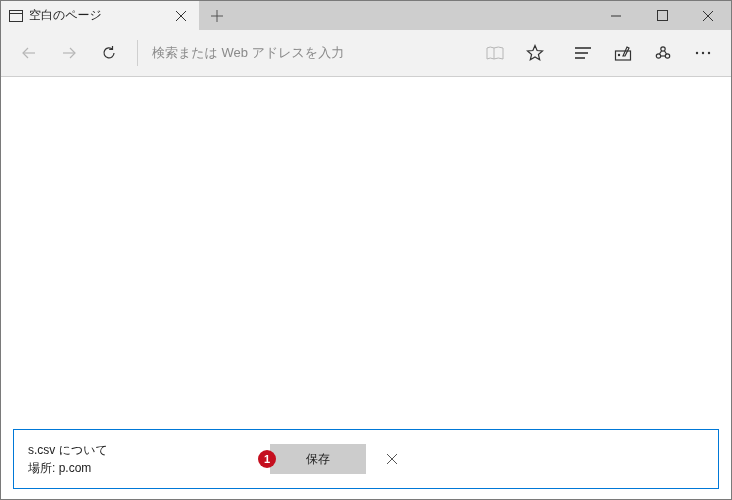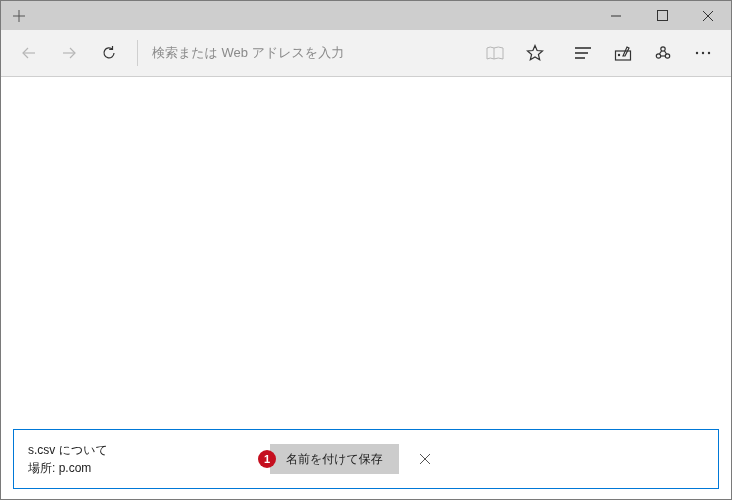--- a/index.html
+++ b/index.html
@@ -35,20 +35,35 @@
   .dlbtn.saveas { min-width: 128px; }
   .dlclose { width: 44px; height: 44px; display: flex; align-items: center; justify-content: center; color: #555; margin-left: 4px; }
   svg { display: block; }
 </style>
 </head>
 <body>
 
 <div class="window">
 
   <div class="titlebar">
+    <div class="tab">
+      <span class="tab-icon">
+        <svg width="14" height="12" viewBox="0 0 14 12" stroke="#333" stroke-width="1" fill="none">
+            <rect x="0.5" y="0.5" width="13" height="11"></rect>
+            <line x1="0.5" y1="3.5" x2="13.5" y2="3.5"></line>
+          </svg>
+      </span>
+      <span class="tab-title">空白のページ</span>
+      <span class="tab-close">
+        <svg width="10" height="10" viewBox="0 0 10 10" stroke="#333" stroke-width="1">
+            <line x1="0" y1="0" x2="10" y2="10"></line>
+            <line x1="10" y1="0" x2="0" y2="10"></line>
+          </svg>
+      </span>
+    </div>
     <div class="newtab">
       <svg width="14" height="14" viewBox="0 0 14 14" stroke="#555" stroke-width="1">
           <line x1="7" y1="1" x2="7" y2="13"></line>
           <line x1="1" y1="7" x2="13" y2="7"></line>
         </svg>
     </div>
     <div class="titlebar-spacer"></div>
     <div class="winctrl">
       <svg width="12" height="12" viewBox="0 0 12 12" stroke="#333" stroke-width="1">
           <line x1="1" y1="6" x2="11" y2="6"></line>
@@ -140,21 +155,21 @@
   <div class="content">
     <div class="dlbar">
       <div class="dltext">
         <div>s.csv について</div>
         <div>場所: p.com</div>
       </div>
       <div class="badgewrap">
         <div class="badge">1</div>
       </div>
       <div class="dlbuttons">
-        <button class="dlbtn saveas">名前を付けて保存</button>
+        <button class="dlbtn">保存</button>
       </div>
       <div class="dlclose">
         <svg width="12" height="12" viewBox="0 0 12 12" stroke="#555" stroke-width="1">
             <line x1="1" y1="1" x2="11" y2="11"></line>
             <line x1="11" y1="1" x2="1" y2="11"></line>
           </svg>
       </div>
     </div>
   </div>
 

